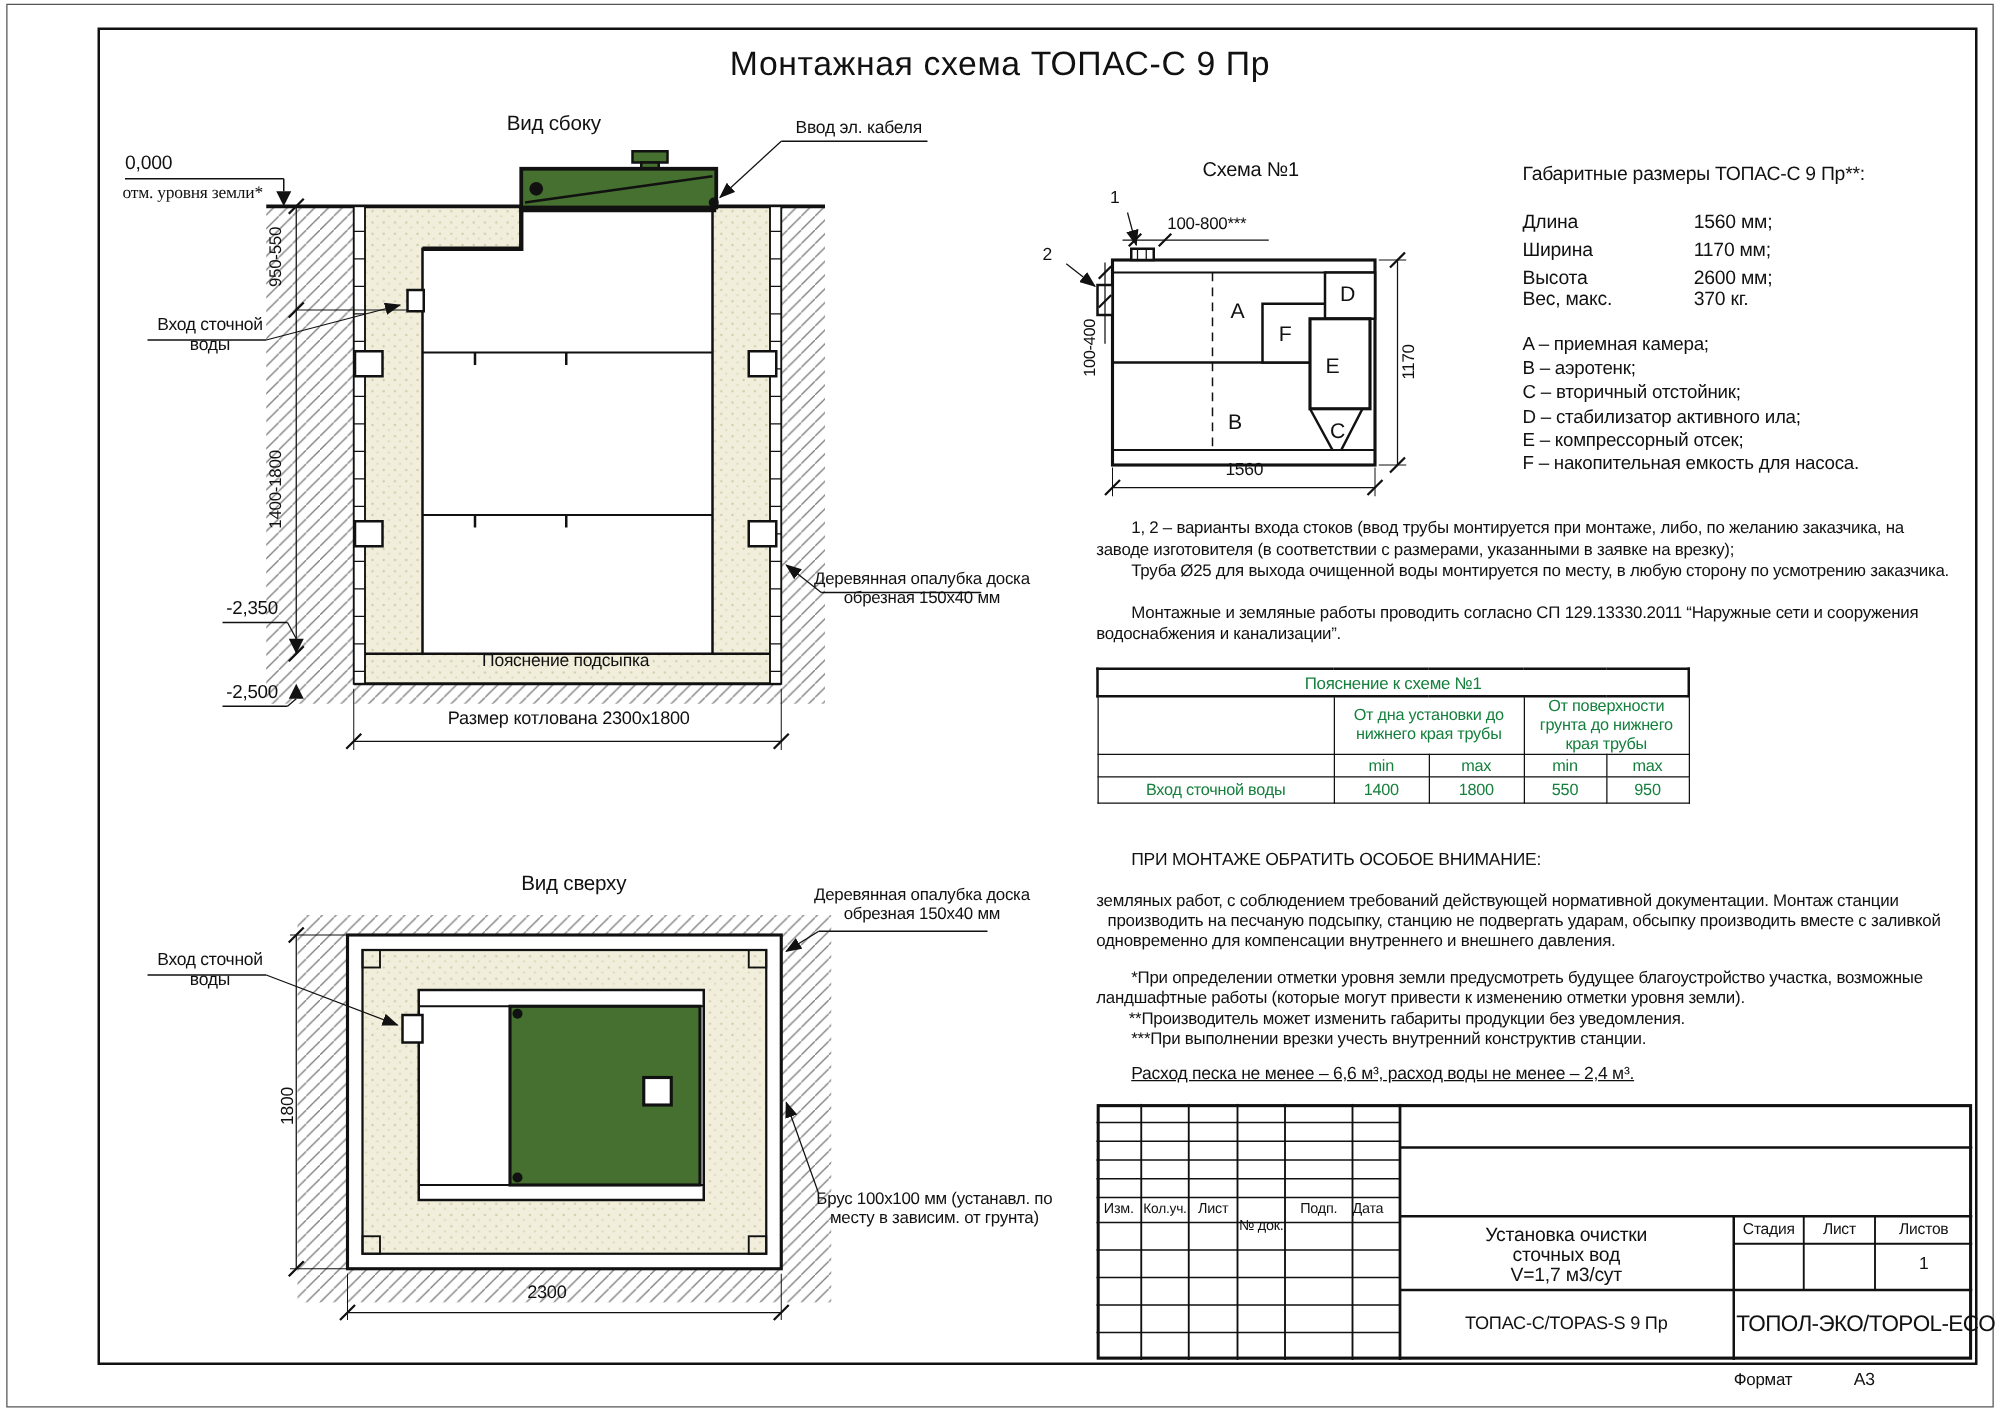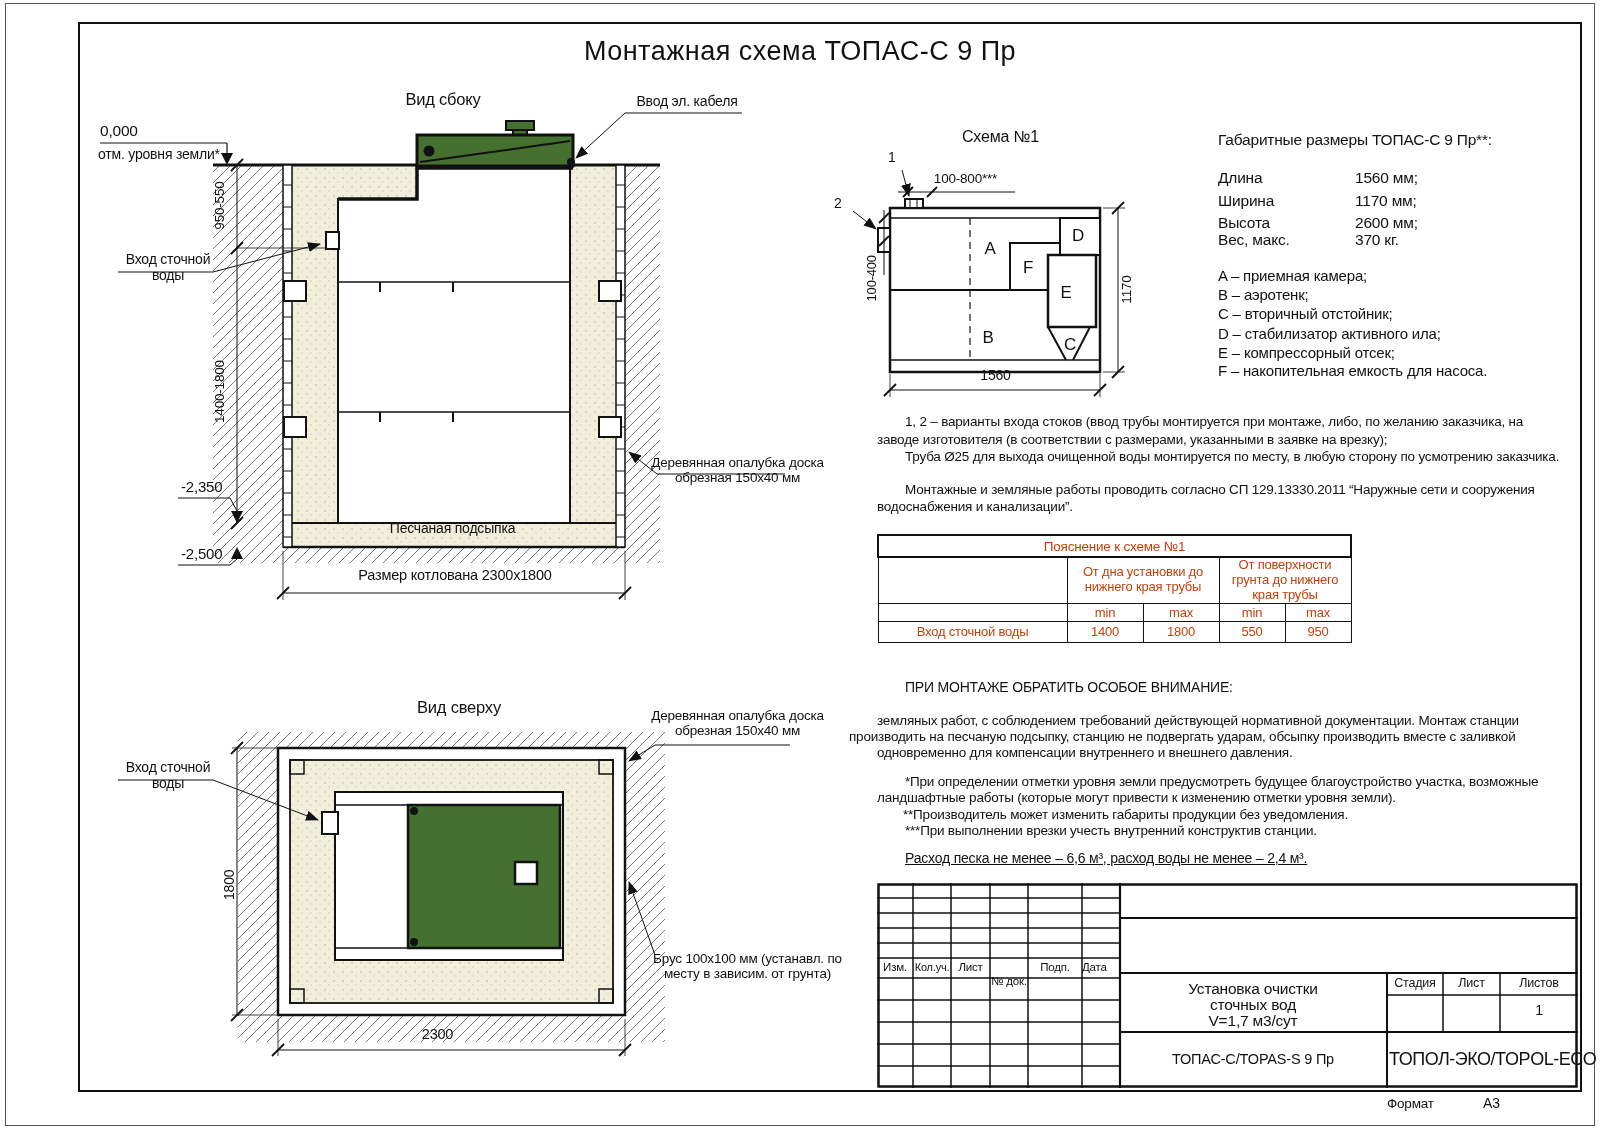--- a/index.html
+++ b/index.html
@@ -9,21 +9,21 @@
   #frame{position:absolute;left:78px;top:22px;width:1500px;height:1066px;border:2.5px solid #111;}
   .lbl{position:absolute;font-family:"Liberation Sans",sans-serif;color:#111;
        letter-spacing:-0.2px;line-height:1.12;white-space:nowrap;}
   .ctr{text-align:center;}
   .wrap{white-space:normal;}
   .rot{transform:rotate(-90deg);}
   svg{position:absolute;}
   
   .ptable{position:absolute;left:877px;top:534px;border-collapse:collapse;table-layout:fixed;}
   .ptable td{border:1.5px solid #111;text-align:center;vertical-align:middle;
-             font-size:13px;letter-spacing:-0.2px;padding:0;color:#c2410c;}
+             font-size:13px;letter-spacing:-0.2px;padding:0;color:#15803d;}
   .ptable .outer{border-width:2.5px;}
   .grp{font-size:12.5px;line-height:1.15;}
   
   #tblock{position:absolute;left:877px;top:883px;width:701px;height:205px;}
   #tblock .lbl{letter-spacing:-0.2px;}
 </style>
 </head>
 <body>
 
 <div id="page">
@@ -108,28 +108,28 @@
     <line x1="38" y1="187" x2="133" y2="187" stroke="#111" stroke-width="1.2"></line>
     <line x1="133" y1="187" x2="240" y2="159" stroke="#111" stroke-width="1" marker-end="url(#ar1)"></line>
     <line x1="545" y1="28" x2="662" y2="28" stroke="#111" stroke-width="1.2"></line>
     <line x1="545" y1="28" x2="496" y2="73" stroke="#111" stroke-width="1" marker-end="url(#ar1)"></line>
     <line x1="577" y1="389" x2="705" y2="389" stroke="#111" stroke-width="1.2"></line>
     <line x1="577" y1="389" x2="549" y2="367" stroke="#111" stroke-width="1" marker-end="url(#ar1)"></line>
   </svg>
 
   <div class="lbl ctr" style="left:378px;top:90px;width:130px;font-size:16.5px;">Вид сбоку</div>
   <div class="lbl" style="left:100px;top:122px;font-size:15.5px;">0,000</div>
-  <div class="lbl" style="left:98px;top:147px;font-size:14px;">отм. уровня земли*</div>
+  <div class="lbl" style="left:98px;top:147px;font-size:14px;font-family:Liberation Serif, serif;">отм. уровня земли*</div>
   <div class="lbl ctr" style="left:628px;top:94px;width:118px;font-size:14px;">Ввод эл. кабеля</div>
   <div class="lbl ctr wrap" style="left:118px;top:252px;width:100px;font-size:14px;">Вход сточной воды</div>
   <div class="lbl ctr rot" style="left:180px;top:198px;width:80px;font-size:13.5px;">950-550</div>
   <div class="lbl ctr rot" style="left:175px;top:384px;width:90px;font-size:13.5px;">1400-1800</div>
   <div class="lbl" style="left:181px;top:479px;font-size:15px;">-2,350</div>
   <div class="lbl" style="left:181px;top:546px;font-size:15px;">-2,500</div>
-  <div class="lbl ctr" style="left:365px;top:521px;width:175px;font-size:14px;">Песчаная подсыпка</div>
+  <div class="lbl ctr" style="left:365px;top:521px;width:175px;font-size:14px;">Пояснение подсыпка</div>
   <div class="lbl ctr" style="left:330px;top:567px;width:250px;font-size:14.5px;">Размер котлована 2300х1800</div>
   <div class="lbl ctr wrap" style="left:650px;top:455px;width:175px;font-size:13.5px;">Деревянная опалубка доска обрезная 150х40 мм</div>
 
   <svg style="left:80px;top:690px;" width="740" height="385" viewBox="0 0 740 385">
     <defs>
       <pattern id="hp2" width="11" height="11" patternUnits="userSpaceOnUse">
         <path d="M-1,12 L12,-1" stroke="#7a7a7a" stroke-width="1"></path>
       </pattern>
       <pattern id="sp2" width="9" height="9" patternUnits="userSpaceOnUse">
         <rect width="9" height="9" fill="#f1efdc"></rect>
@@ -277,21 +277,21 @@
       <td>1400</td>
       <td>1800</td>
       <td>550</td>
       <td>950</td>
     </tr>
   </tbody>
     </table>
 
   <div class="lbl" style="left:905px;top:680px;font-size:14px;">ПРИ МОНТАЖЕ ОБРАТИТЬ ОСОБОЕ ВНИМАНИЕ:</div>
   <div class="lbl" style="left:877px;top:713px;font-size:13.5px;">земляных работ, с соблюдением требований действующей нормативной документации. Монтаж станции</div>
-  <div class="lbl" style="left:849px;top:729px;font-size:13.5px;">производить на песчаную подсыпку, станцию не подвергать ударам, обсыпку производить вместе с заливкой</div>
+  <div class="lbl" style="left:886px;top:729px;font-size:13.5px;">производить на песчаную подсыпку, станцию не подвергать ударам, обсыпку производить вместе с заливкой</div>
   <div class="lbl" style="left:877px;top:745px;font-size:13.5px;">одновременно для компенсации внутреннего и внешнего давления.</div>
   <div class="lbl" style="left:877px;top:790px;font-size:13.5px;">ландшафтные работы (которые могут привести к изменению отметки уровня земли).</div>
   <div class="lbl" style="left:905px;top:774px;font-size:13.5px;">*При определении отметки уровня земли предусмотреть будущее благоустройство участка, возможные</div>
   <div class="lbl" style="left:903px;top:807px;font-size:13.5px;">**Производитель может изменить габариты продукции без уведомления.</div>
   <div class="lbl" style="left:905px;top:823px;font-size:13.5px;">***При выполнении врезки учесть внутренний конструктив станции.</div>
   <div class="lbl" style="left:905px;top:851px;font-size:14px;text-decoration:underline;">Расход песка не менее – 6,6 м³, расход воды не менее – 2,4 м³.</div>
 
   <div id="tblock">
     <svg style="left:0;top:0;" width="701" height="205" viewBox="0 0 701 205">
       <rect x="1.5" y="1.5" width="698" height="202" fill="#fff" stroke="#111" stroke-width="2.5"></rect>

